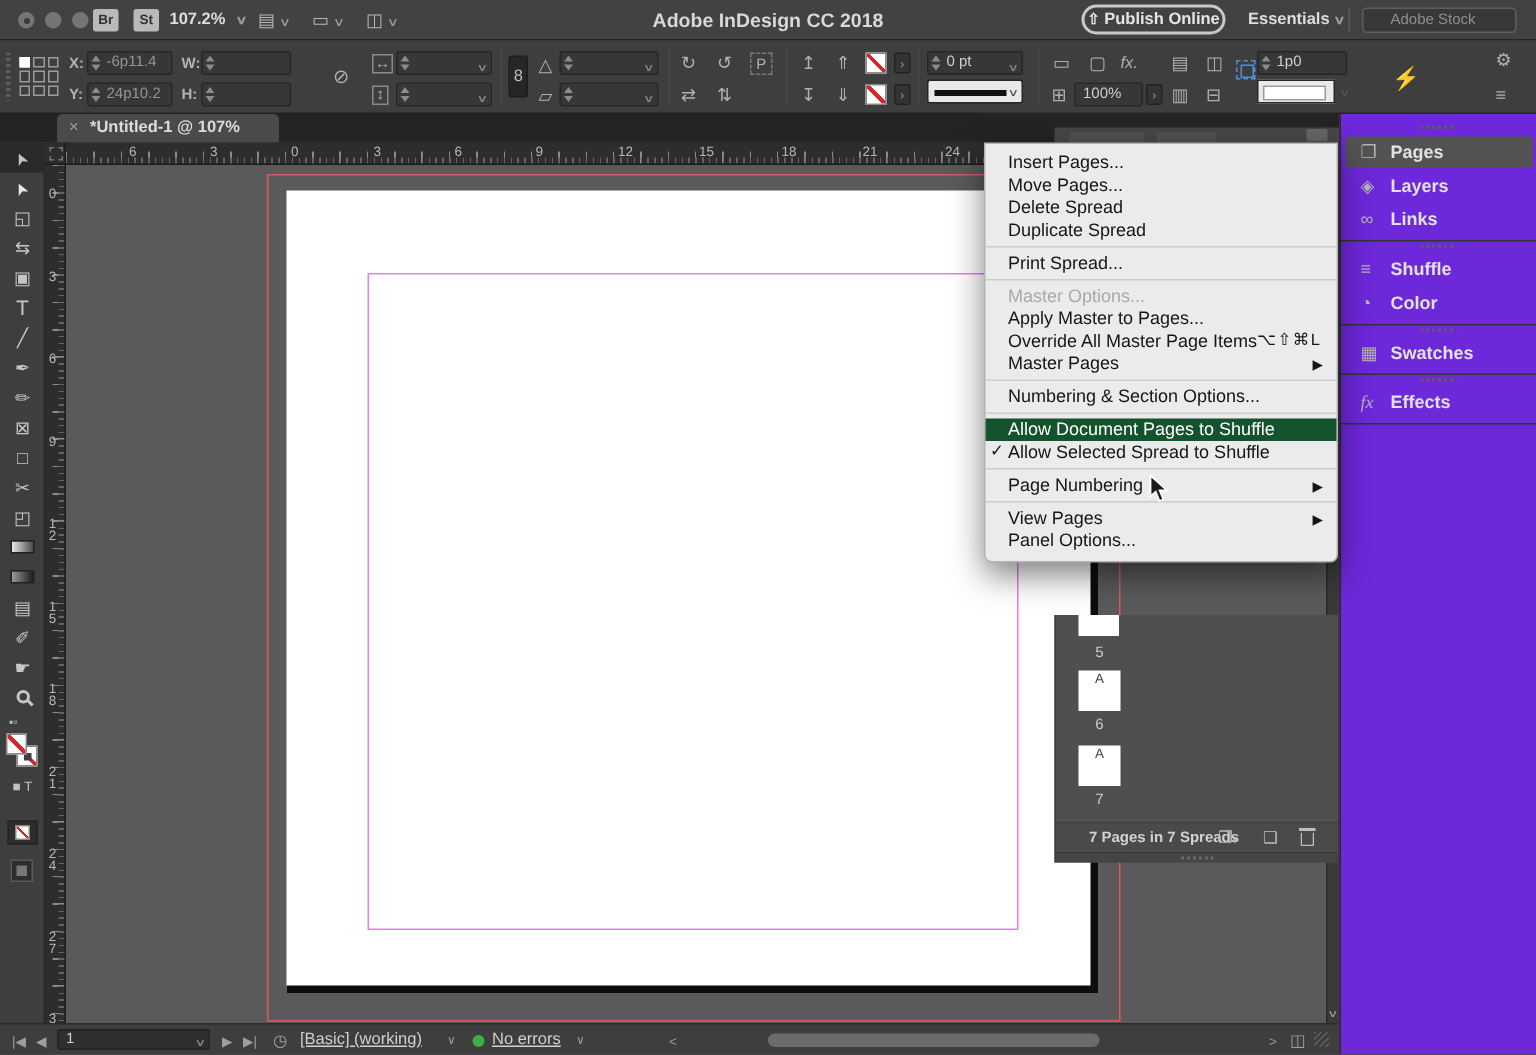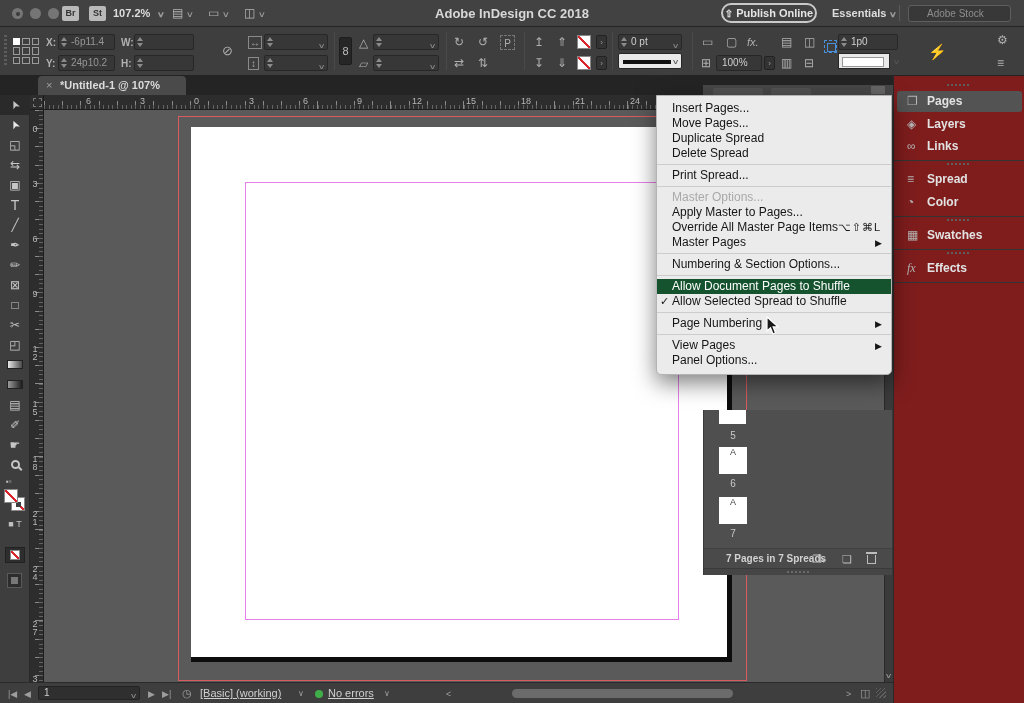--- a/index.html
+++ b/index.html
@@ -91,21 +91,21 @@
   .thumb { position:absolute; left:15px; background:#fff; color:#444; font-size:9px; text-align:center; }
   .pnum { position:absolute; width:28px; left:15px; color:#c9c9c9; font-size:10px; text-align:center; }
   .panelstatus { position:absolute; left:0; top:138px; width:100%; height:20px; background:#4a4a4a; border-top:1px solid #404040; color:#d2d2d2; font-size:10px; font-weight:bold; line-height:20px; padding-left:22px; }
   .pp-ic { position:absolute; top:0; color:#bdbdbd; font-size:11px; font-weight:normal; }
   .trash { position:absolute; left:163px; top:6px; width:9px; height:9px; border:1px solid #bdbdbd; border-top:none; border-radius:0 0 1px 1px; }
   .trash::before { content:""; position:absolute; left:-2px; top:-3px; width:11px; height:1.5px; background:#bdbdbd; }
   .panelgrip { position:absolute; left:0; top:158px; width:100%; height:7px; background:#454545; border-top:1px solid #3a3a3a; }
   .panelgrip::after { content:""; position:absolute; left:50%; top:2px; width:22px; height:2px; transform:translateX(-50%); background:repeating-linear-gradient(90deg,#6a6a6a 0 2px,transparent 2px 4px); }
 
   
-  .dock { position:absolute; left:893px; top:76px; width:131px; height:627px; background:#7f1d1d; border-left:1px solid #2a2a2a; z-index:40; }
+  .dock { position:absolute; left:893px; top:76px; width:131px; height:627px; background:#6d28d9; border-left:1px solid #2a2a2a; z-index:40; }
   .dockgrip { position:absolute; left:50%; transform:translateX(-50%); width:24px; height:2px; background:repeating-linear-gradient(90deg,#5d5d5d 0 2px,transparent 2px 4px); }
   .dockbtn { position:absolute; left:3px; width:125px; height:21px; color:#e2e2e2; font-size:12px; font-weight:bold; line-height:21px; padding-left:10px; border-radius:3px; }
   .dockbtn .dicon { display:inline-block; width:20px; color:#b5b5b5; font-weight:normal; font-size:12px; }
   .dockbtn .dicon.fx { font-style:italic; font-family:"Liberation Serif",serif; }
   .dockbtn.active { background:#535353; }
   .dockdiv { position:absolute; left:0; width:100%; height:1px; background:#333; }
 
   
   .toolbar { position:absolute; left:0; top:95px; width:30px; height:608px; background:#3e3e3e; border-right:1px solid #282828; }
   .tool { position:relative; width:30px; height:20px; color:#c6c6c6; font-size:12px; text-align:center; line-height:20px; }
@@ -373,36 +373,36 @@
   <div class="panelgrip"></div>
 </div>
 
 <div class="dock">
   <div class="dockgrip" style="top:8px"></div>
   <div class="dockbtn active" style="top:15px"><span class="dicon">❐</span><span>Pages</span></div>
   <div class="dockbtn" style="top:38px"><span class="dicon">◈</span><span>Layers</span></div>
   <div class="dockbtn" style="top:60px"><span class="dicon">∞</span><span>Links</span></div>
   <div class="dockdiv" style="top:84px"></div>
   <div class="dockgrip" style="top:87px"></div>
-  <div class="dockbtn" style="top:93px"><span class="dicon">≡</span><span>Spread</span></div>
+  <div class="dockbtn" style="top:93px"><span class="dicon">≡</span><span>Shuffle</span></div>
   <div class="dockbtn" style="top:116px"><span class="dicon">◔</span><span>Color</span></div>
   <div class="dockdiv" style="top:140px"></div>
   <div class="dockgrip" style="top:143px"></div>
   <div class="dockbtn" style="top:149px"><span class="dicon">▦</span><span>Swatches</span></div>
   <div class="dockdiv" style="top:173px"></div>
   <div class="dockgrip" style="top:176px"></div>
   <div class="dockbtn" style="top:182px"><span class="dicon fx">fx</span><span>Effects</span></div>
   <div class="dockdiv" style="top:206px"></div>
 </div>
 
 <div class="menu">
   <div class="mi"><span>Insert Pages...</span></div>
   <div class="mi"><span>Move Pages...</span></div>
+  <div class="mi"><span>Delete Spread</span></div>
   <div class="mi"><span>Duplicate Spread</span></div>
-  <div class="mi"><span>Delete Spread</span></div>
   <div class="msep"></div>
   <div class="mi"><span>Print Spread...</span></div>
   <div class="msep"></div>
   <div class="mi dis"><span>Master Options...</span></div>
   <div class="mi"><span>Apply Master to Pages...</span></div>
   <div class="mi"><span>Override All Master Page Items</span><span class="mi-right">⌥⇧⌘L</span></div>
   <div class="mi"><span>Master Pages</span><span class="mi-right arr">▶</span></div>
   <div class="msep"></div>
   <div class="mi"><span>Numbering &amp; Section Options...</span></div>
   <div class="msep"></div>

